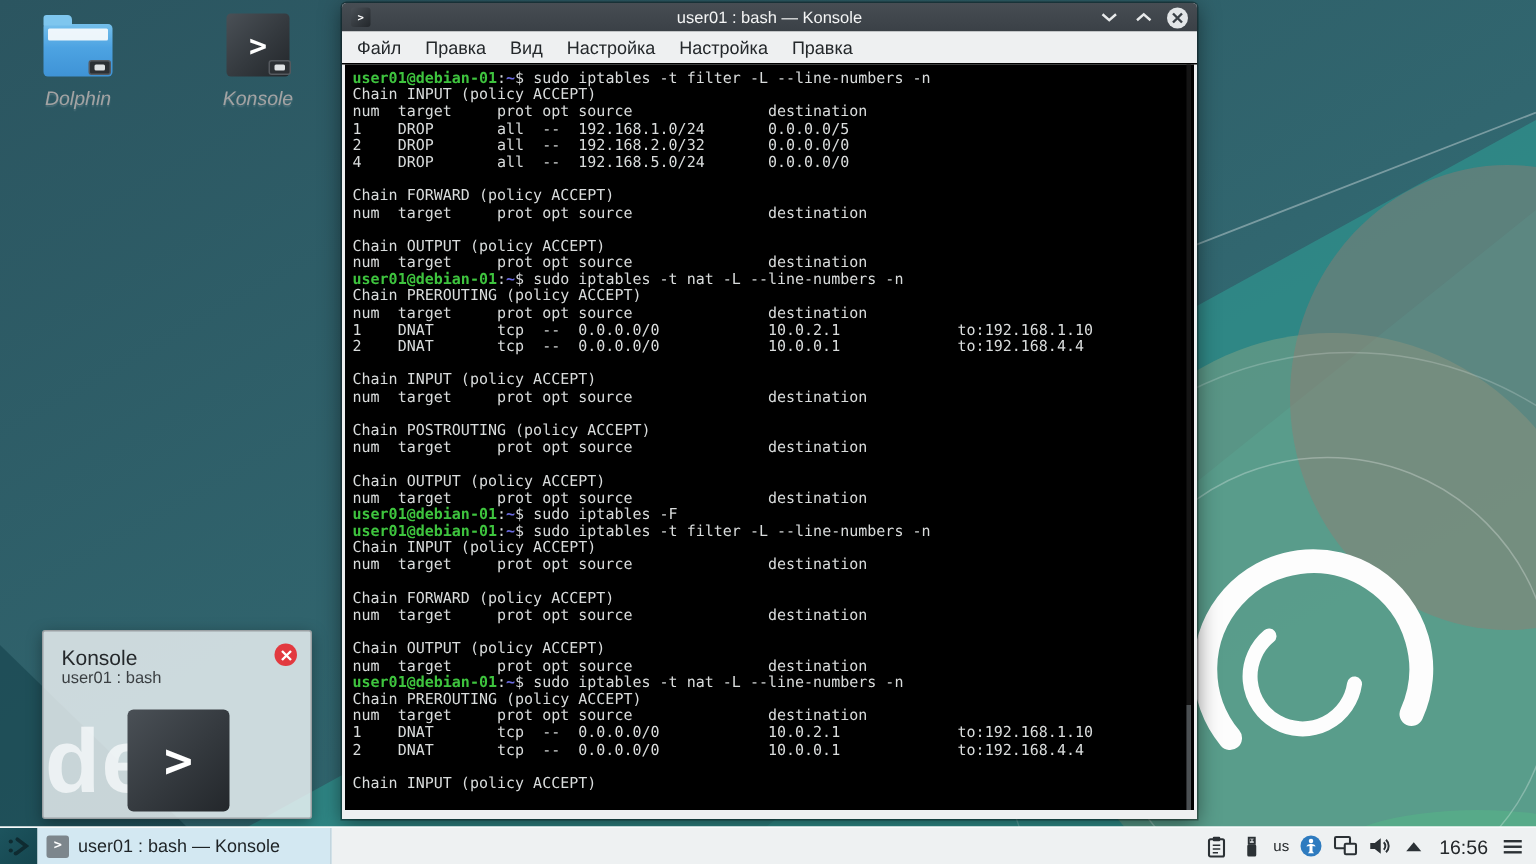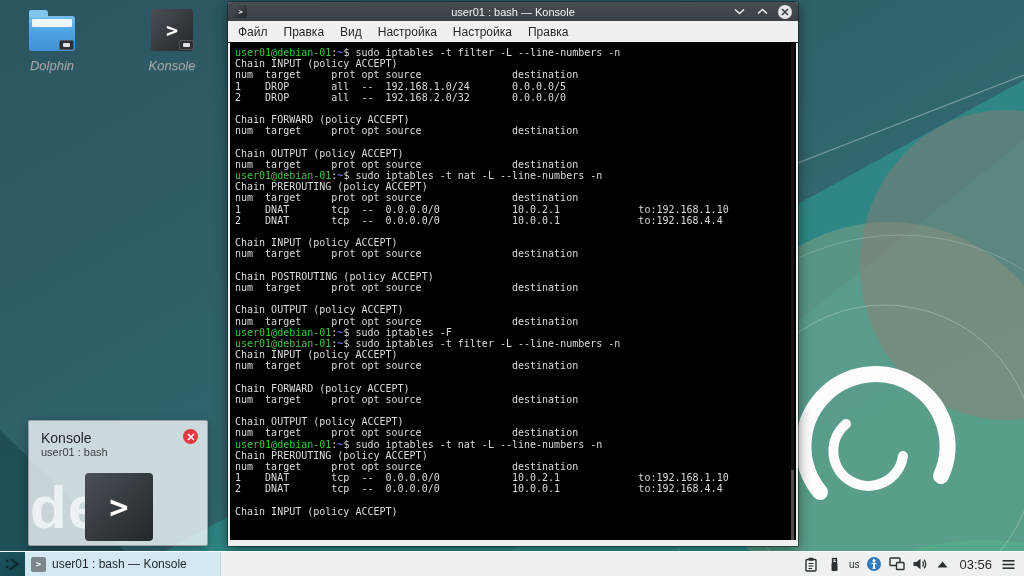--- a/index.html
+++ b/index.html
@@ -49,21 +49,21 @@
   .winbtn{width:14px;height:14px;display:flex;align-items:center;justify-content:center;}
   .closebtn{width:14px;height:14px;border-radius:50%;background:#e3e6e8;
             display:flex;align-items:center;justify-content:center;}
   .menubar{position:absolute;top:19px;left:0;right:0;height:22px;background:#eef0f1;
            display:flex;align-items:center;padding:0 2px;border-bottom:1px solid #000000;}
   .menuitem{padding:0 8px;font-size:12px;color:#24282b;line-height:22px;}
   .term{position:absolute;top:41px;left:2px;right:2px;bottom:6px;background:#000;
         padding:4px 0 0 5px;overflow:hidden;
         font-family:"DejaVu Sans Mono",monospace;font-size:10px;color:var(--terminal_fg,#d9dcdc);}
   .tline{height:11.2px;line-height:11.2px;white-space:pre;}
-  .t-user{color:var(--terminal_green,#3ec43e);font-weight:normal;}
+  .t-user{color:var(--terminal_green,#3ec43e);font-weight:bold;}
   .t-path{color:var(--terminal_blue,#6a6ae0);font-weight:bold;}
   .t-plain{color:var(--terminal_fg,#d9dcdc);}
   .scrollbar{position:absolute;top:41px;bottom:6px;right:4px;width:3px;background:#141414;}
   .scrollbar .thumb{position:absolute;bottom:0;width:3px;height:70px;background:#4a4f52;}
 
   
   .popup{position:absolute;left:28px;top:420px;width:180px;height:126px;z-index:4;
          background:rgba(249,251,252,.78);border:1px solid #9aa0a3;border-radius:2px;
          box-shadow:0 3px 10px rgba(0,0,0,.35);}
   .popup .ptitle{margin:9px 0 0 12px;font-size:14px;color:#24282b;}
@@ -163,20 +163,21 @@
       <span class="menuitem">Настройка</span>
       <span class="menuitem">Настройка</span>
       <span class="menuitem">Правка</span>
     </div>
     <div class="term">
         <div class="tline"><span class="t-user">user01@debian-01</span><span class="t-plain">:</span><span class="t-path">~</span><span class="t-plain">$ sudo iptables -t filter -L --line-numbers -n</span></div>
         <div class="tline">Chain INPUT (policy ACCEPT)</div>
         <div class="tline">num  target     prot opt source               destination</div>
         <div class="tline">1    DROP       all  --  192.168.1.0/24       0.0.0.0/5</div>
         <div class="tline">2    DROP       all  --  192.168.2.0/32       0.0.0.0/0</div>
+        <div class="tline">4    DROP       all  --  192.168.5.0/24       0.0.0.0/0</div>
         <div class="tline">&nbsp;</div>
         <div class="tline">Chain FORWARD (policy ACCEPT)</div>
         <div class="tline">num  target     prot opt source               destination</div>
         <div class="tline">&nbsp;</div>
         <div class="tline">Chain OUTPUT (policy ACCEPT)</div>
         <div class="tline">num  target     prot opt source               destination</div>
         <div class="tline"><span class="t-user">user01@debian-01</span><span class="t-plain">:</span><span class="t-path">~</span><span class="t-plain">$ sudo iptables -t nat -L --line-numbers -n</span></div>
         <div class="tline">Chain PREROUTING (policy ACCEPT)</div>
         <div class="tline">num  target     prot opt source               destination</div>
         <div class="tline">1    DNAT       tcp  --  0.0.0.0/0            10.0.2.1             to:192.168.1.10</div>
@@ -274,21 +275,21 @@
             <polygon points="1.5,5 4.5,5 8.5,1.8 8.5,12.2 4.5,9 1.5,9" fill="#2b3135"></polygon>
             <path d="M10.5 4.5 A 3.5 3.5 0 0 1 10.5 9.5" fill="none" stroke="#2b3135" stroke-width="1.3"></path>
             <path d="M12 2.8 A 5.8 5.8 0 0 1 12 11.2" fill="none" stroke="#2b3135" stroke-width="1.3"></path>
           </svg>
       </div>
       <div class="ticonbox">
         <svg width="11" height="7" viewBox="0 0 11 7">
             <polygon points="5.5,0.5 10.5,6.5 0.5,6.5" fill="#2b3135"></polygon>
           </svg>
       </div>
-      <span class="clock">03:56</span>
+      <span class="clock">16:56</span>
       <div class="ticonbox">
         <svg width="13" height="11" viewBox="0 0 13 11">
             <rect x="0.5" y="1" width="12" height="1.6" fill="#2b3135"></rect>
             <rect x="0.5" y="4.7" width="12" height="1.6" fill="#2b3135"></rect>
             <rect x="0.5" y="8.4" width="12" height="1.6" fill="#2b3135"></rect>
           </svg>
       </div>
     </div>
   </div>
 

